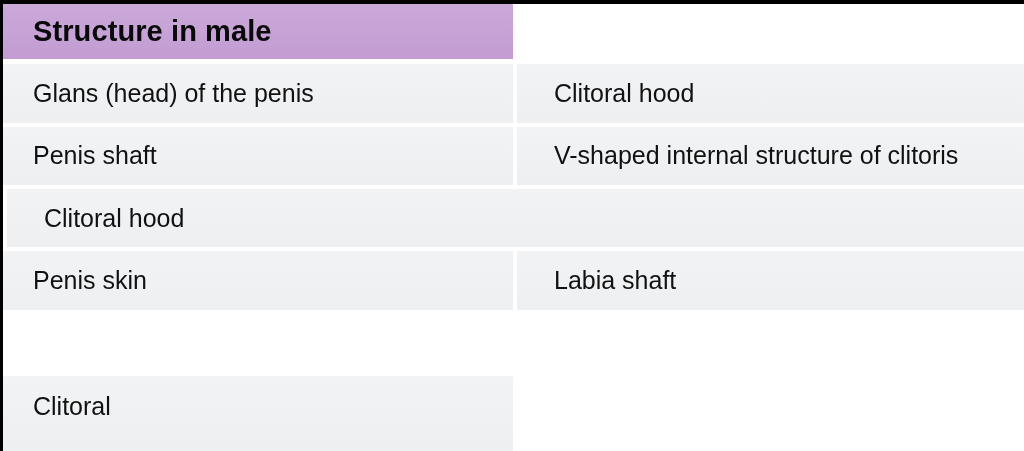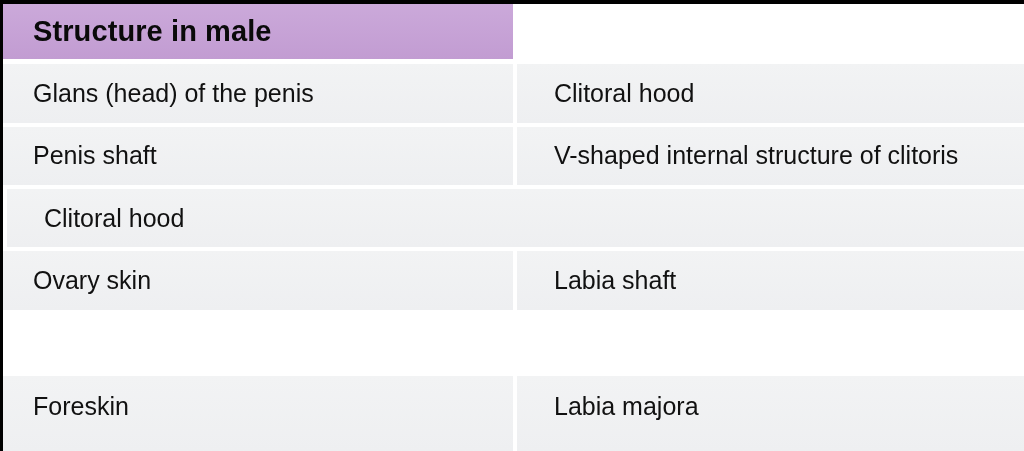--- a/index.html
+++ b/index.html
@@ -158,38 +158,35 @@
     <div class="row data-row">
       <div class="gutter"></div>
       <div class="cell col-right">
         <span class="cell-text">Clitoral hood</span>
       </div>
     </div>
     <div class="row-sep"></div>
 
     <div class="row data-row">
       <div class="cell col-left">
-        <span class="cell-text">Ovary skin</span>
+        <span class="cell-text">Penis skin</span>
       </div>
       <div class="gutter"></div>
       <div class="cell col-right">
         <span class="cell-text">Labia shaft</span>
       </div>
     </div>
     <div class="row-sep"></div>
 
     <div class="row data-row">
       <div class="gutter"></div>
     </div>
     <div class="row-sep"></div>
 
     <div class="row data-row last">
       <div class="cell col-left">
-        <span class="cell-text">Foreskin</span>
+        <span class="cell-text">Clitoral</span>
       </div>
       <div class="gutter"></div>
-      <div class="cell col-right">
-        <span class="cell-text">Labia majora</span>
-      </div>
     </div>
 
   </div>
 </div>
 
 </body></html>

